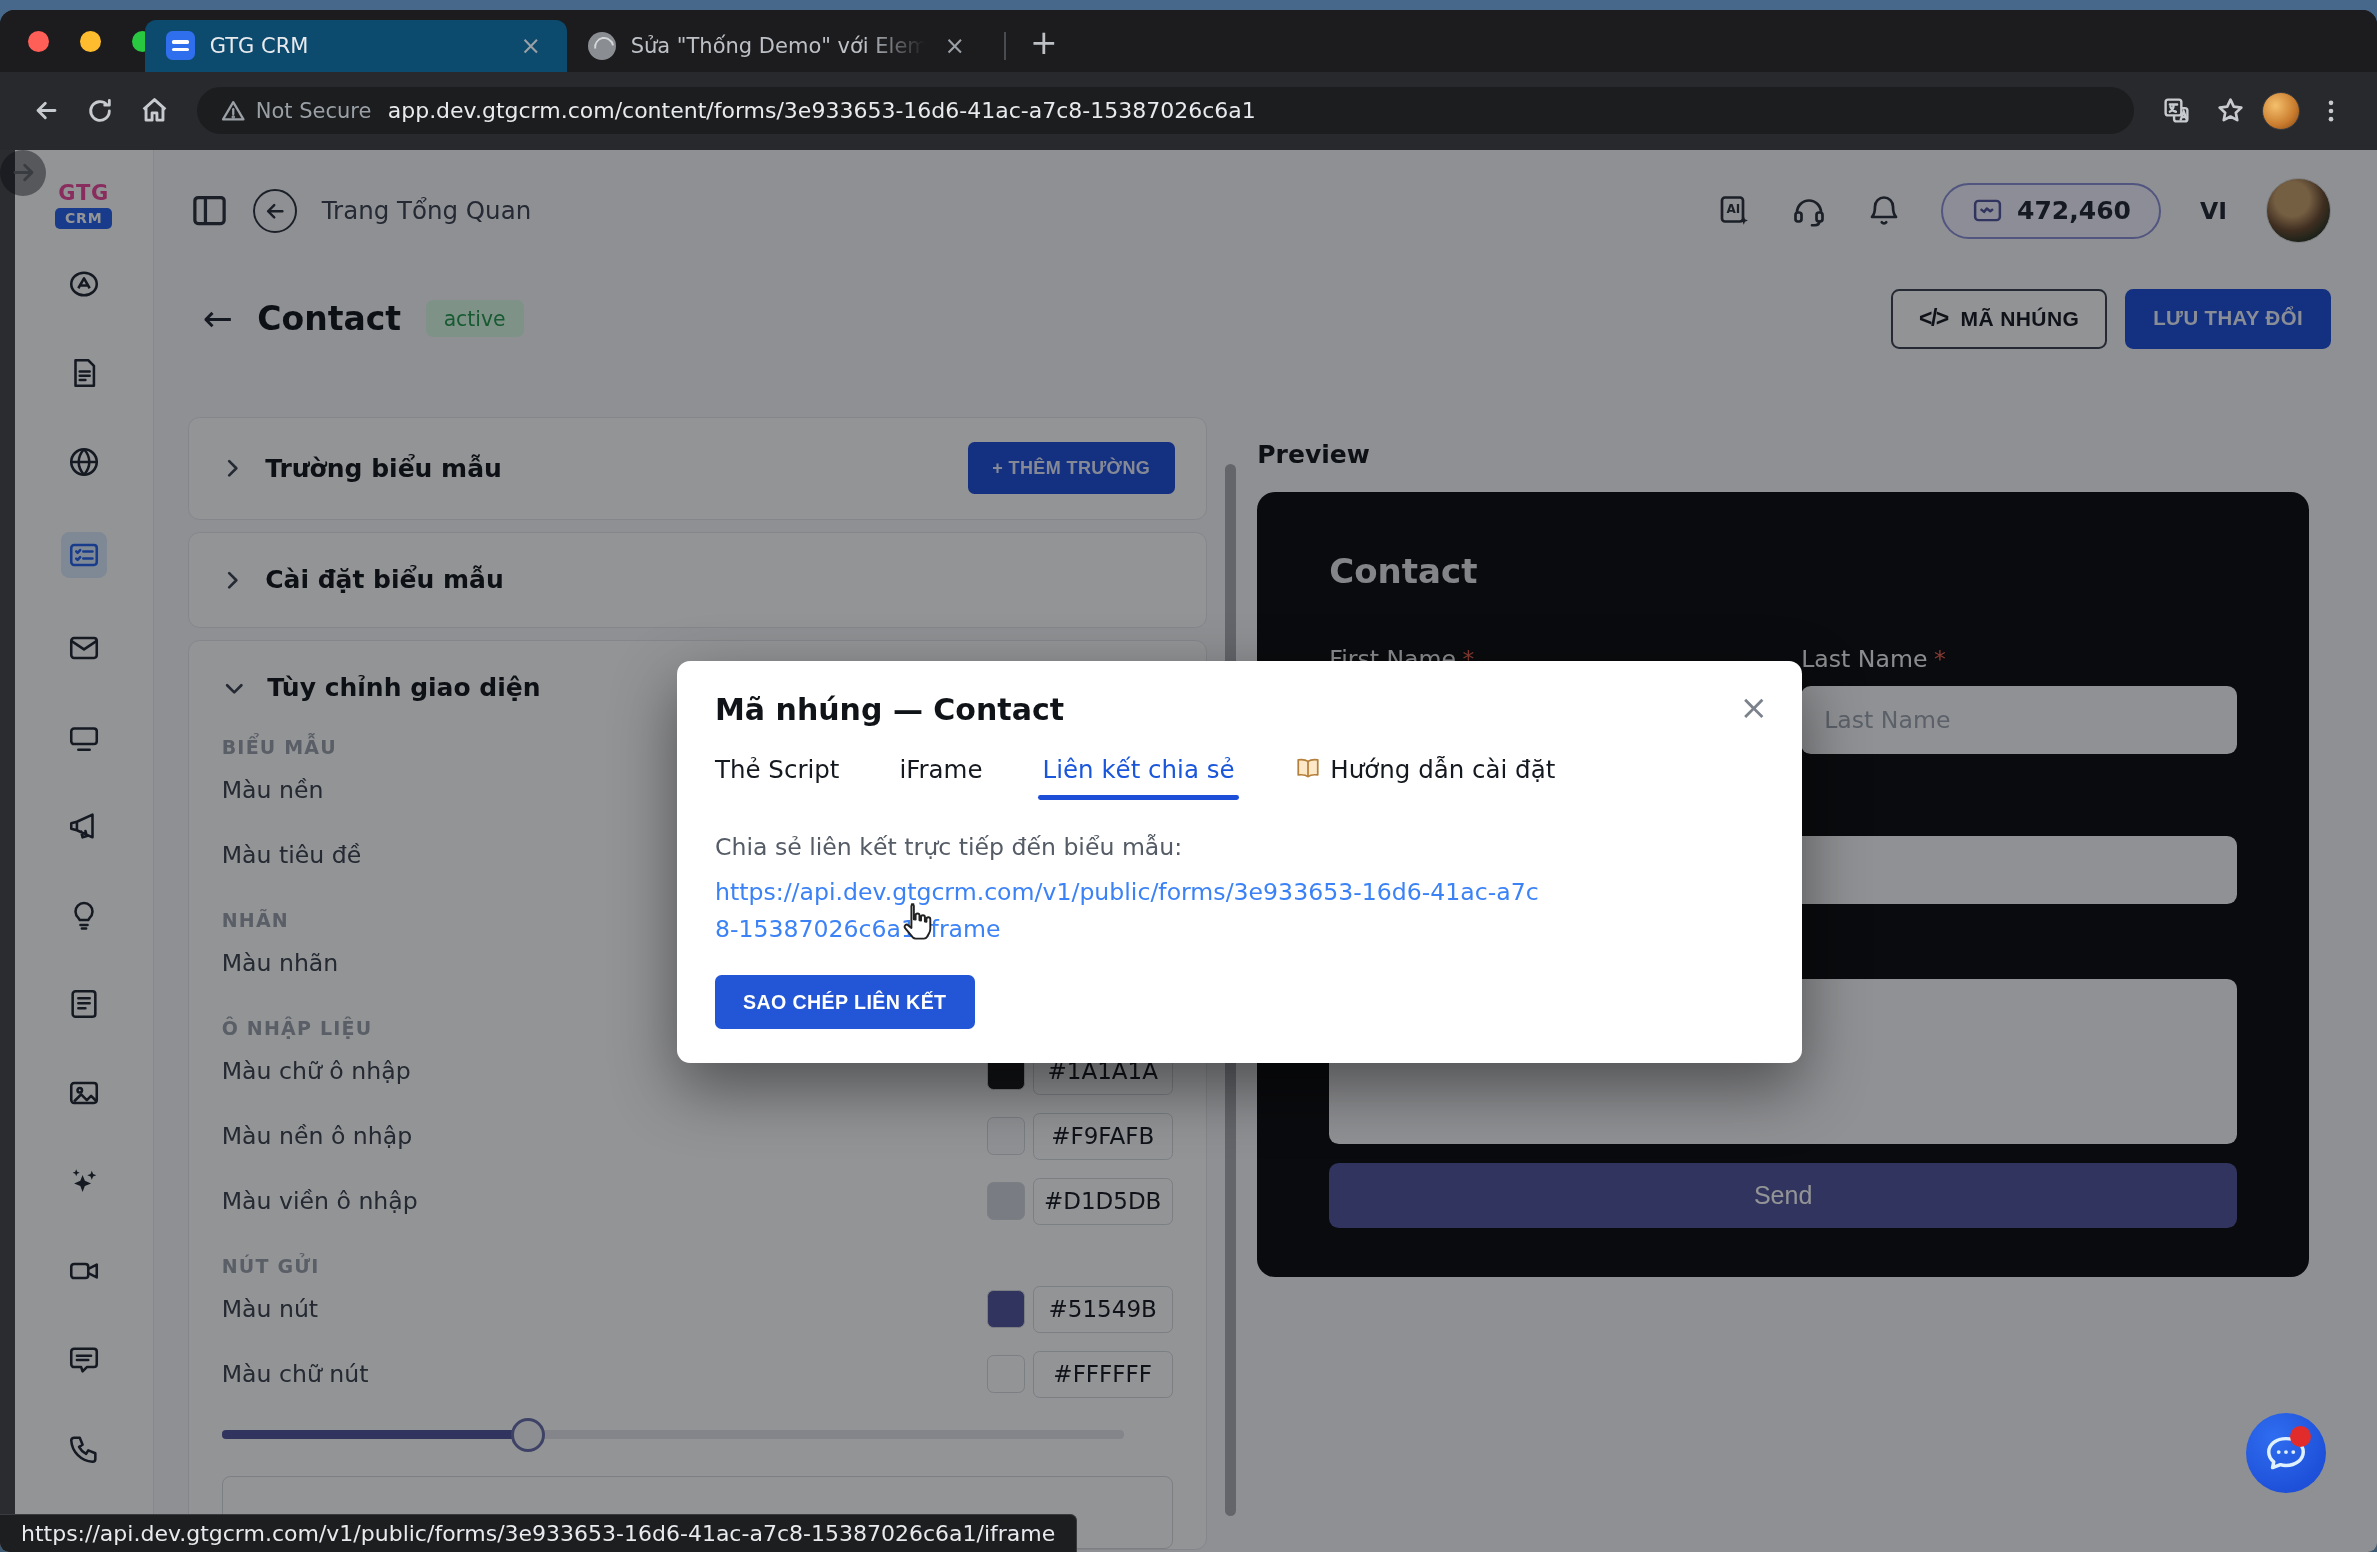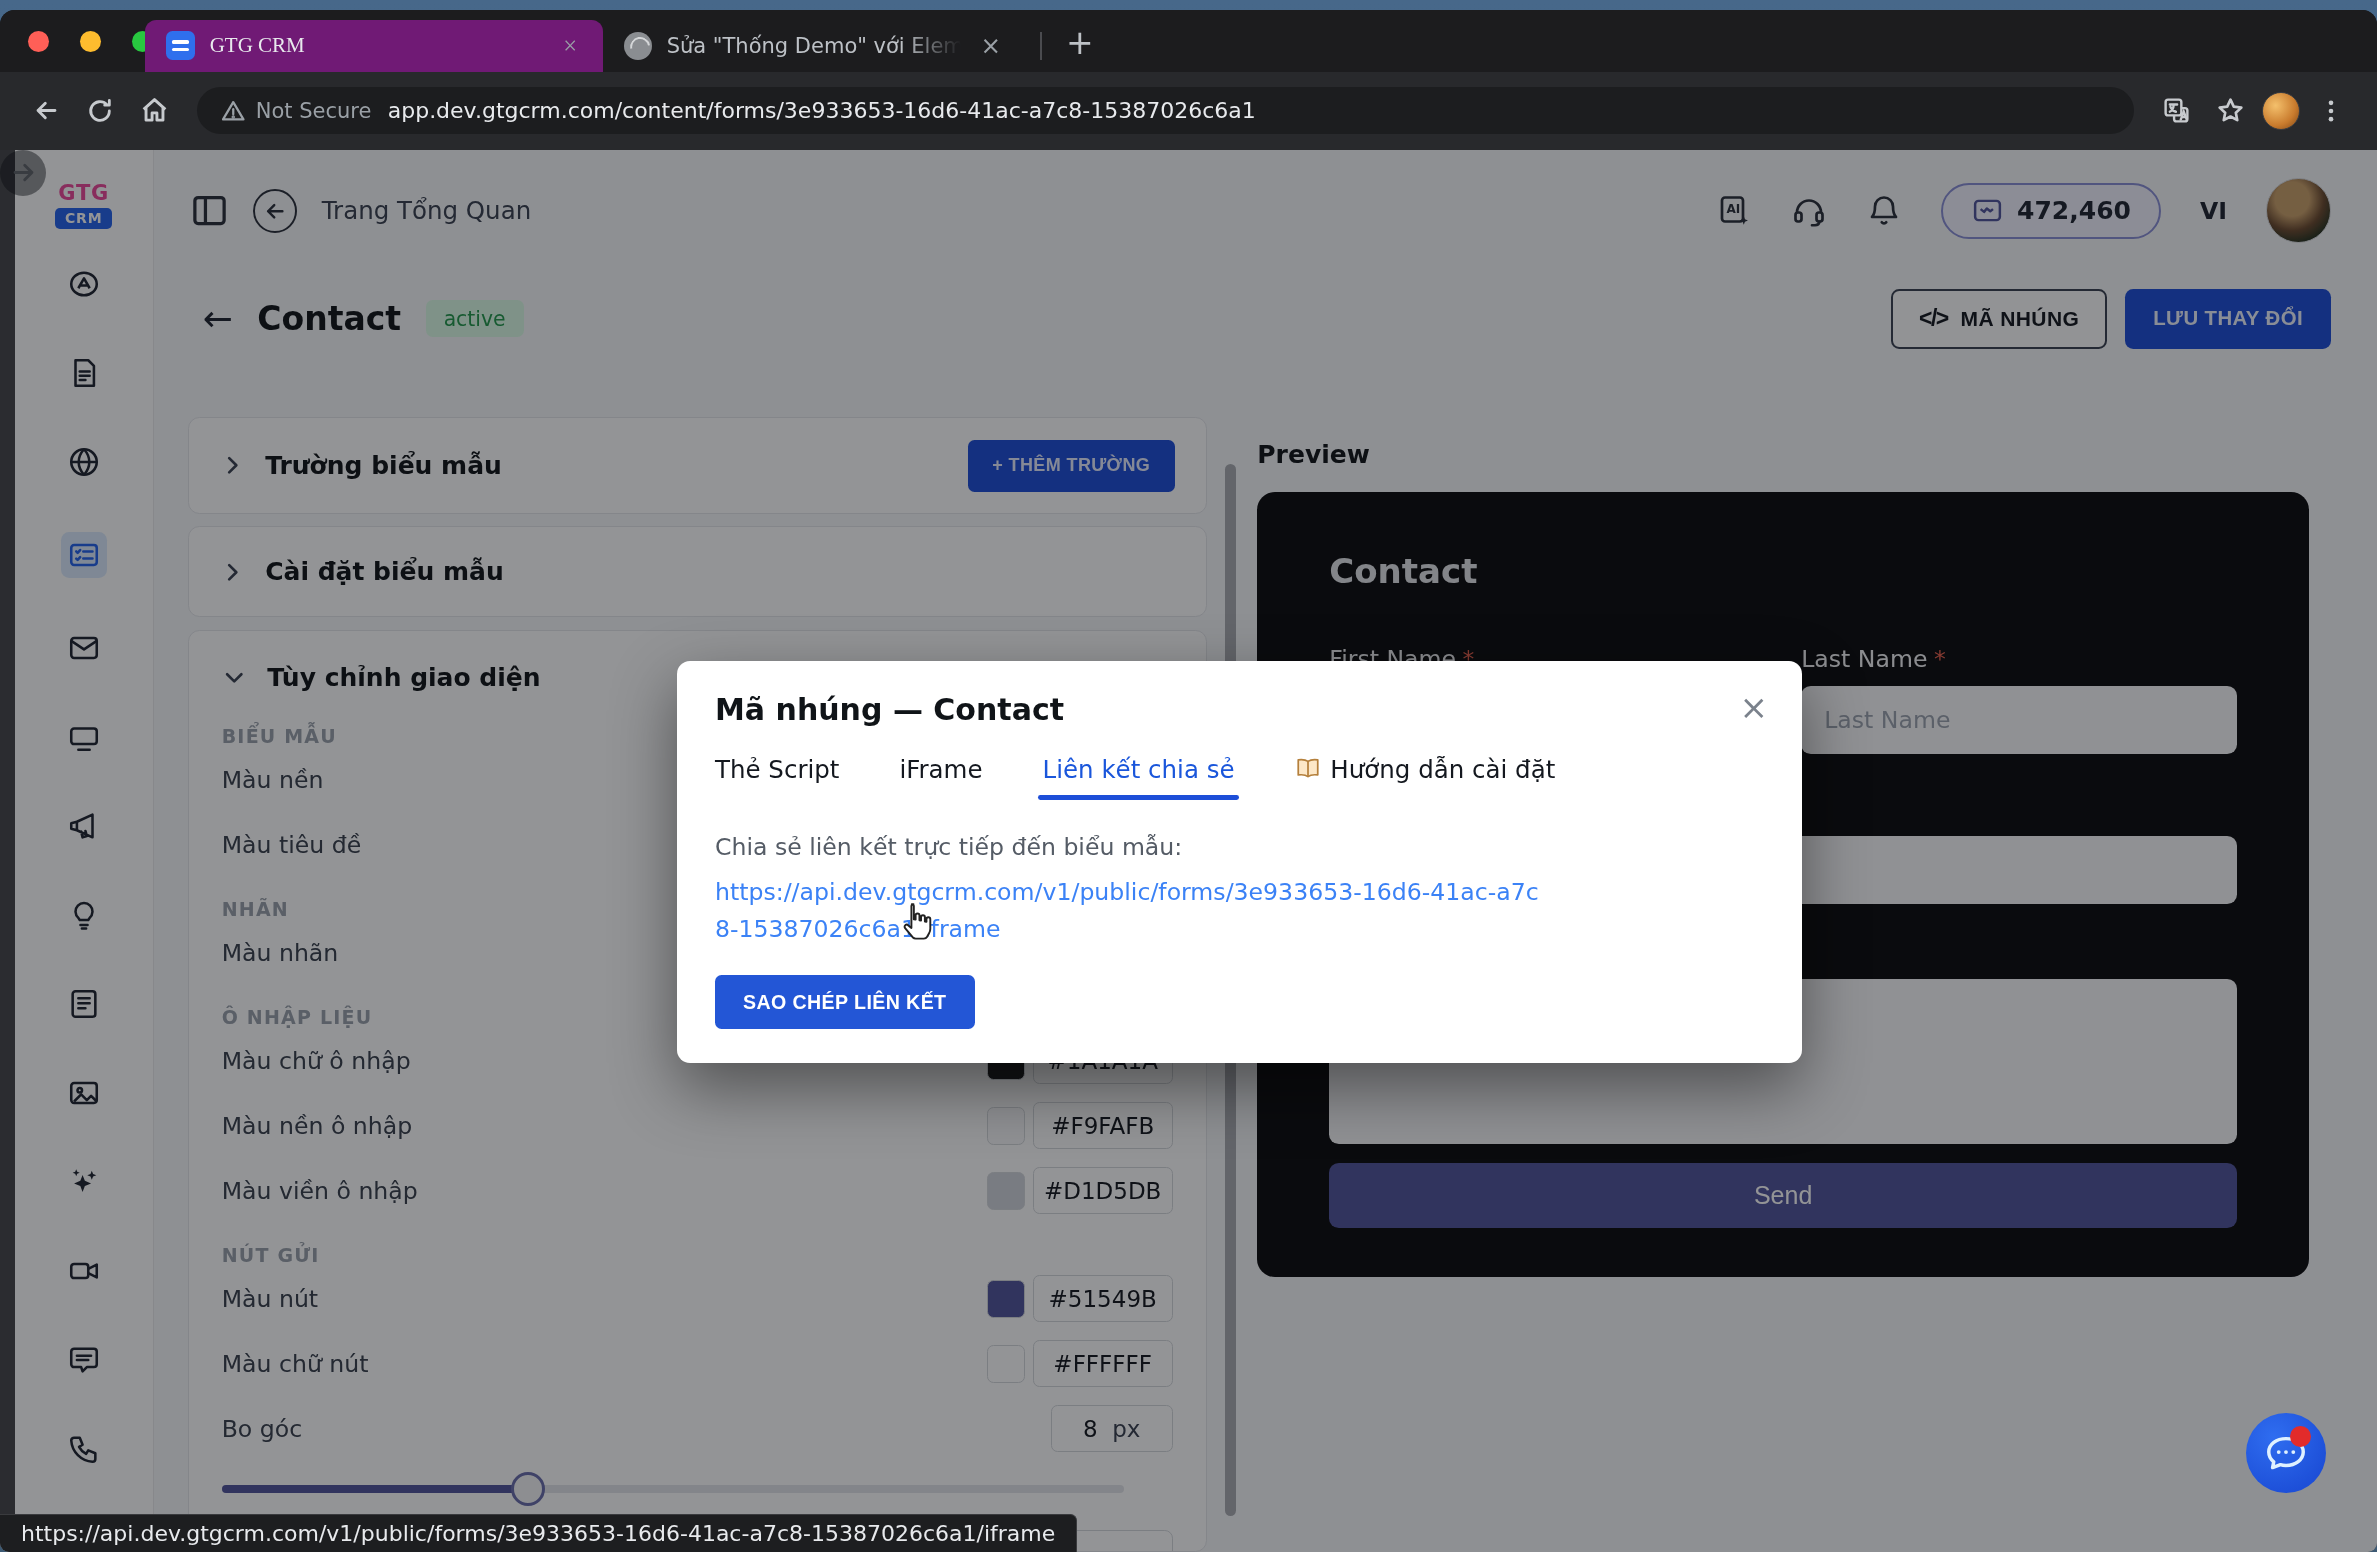--- a/index.html
+++ b/index.html
@@ -8,21 +8,21 @@
   .desktop { position:absolute; inset:0; background:linear-gradient(180deg,#47688a 0%,#3d5a74 100%); }
   .window { position:absolute; left:0; right:0; top:9.8px; bottom:0;
     border-radius:14.7px 14.7px 9.8px 9.8px; overflow:hidden; background:#1d1e20; }
 
   
   .titlebar { position:relative; height:62px; background:#1c1c1e; display:flex; align-items:flex-end; }
   .lights { position:absolute; left:28px; top:21px; display:flex; gap:31px; }
   .light { width:21px; height:21px; border-radius:50%; }
   .tabs { display:flex; align-items:flex-end; margin-left:145px; height:100%; }
   .tab { display:flex; align-items:center; gap:14.7px; padding:0 21px; height:52px; position:relative; }
-  .tab.active { background:#701a75; border-radius:11.4px 11.4px 0 0; width:458px;font-family:Liberation Serif, serif; }
+  .tab.active { background:#0c4a6e; border-radius:11.4px 11.4px 0 0; width:422px; }
   .tab.inactive { width:424px; }
   .tab-title { font-size:21px; color:#e8eaed; white-space:nowrap; overflow:hidden; flex:1;
      -webkit-mask-image:linear-gradient(90deg,#000 80%,transparent); mask-image:linear-gradient(90deg,#000 80%,transparent);}
   .tab.inactive .tab-title { color:#bdc1c6; }
   .tab-close { font-size:24.5px; color:#9aa0a6; line-height:1; padding:1.6px 4.9px; }
   .fav1 { width:29px; height:29px; border-radius:6.5px; background:#2f6fed; flex:none;
     display:flex; flex-direction:column; justify-content:center; align-items:center; gap:4.1px; }
   .fav1 i { display:block; width:16.3px; height:3.3px; background:#fff; border-radius:1.6px; }
   .fav2 { width:28px; height:28px; border-radius:50%; background:#8a8d91; flex:none; position:relative; }
   .fav2::after { content:""; position:absolute; left:5.7px; top:5.7px; width:16.3px; height:16.3px;
@@ -472,29 +472,20 @@
               <span class="valbox">#51549B</span>
                   </span>
             </div>
             <div class="row">
               <span class="row-label">Màu chữ nút</span>
               <span class="row-ctrl">
                     <span class="swatch" style="background: rgb(255, 255, 255);"></span>
               <span class="valbox">#FFFFFF</span>
                   </span>
             </div>
-            <div class="row">
-              <span class="row-label">Bo góc</span>
-              <span class="row-ctrl">
-                    <span class="valbox num">
-                <span>8</span>
-                      <span class="unit">px</span>
-                    </span>
-                  </span>
-            </div>
             <div class="slider-row">
               <span class="slider-track">
                 <span class="slider-fill" style="width: 34%;"></span>
                 <span class="slider-thumb" style="left: 34%;"></span>
               </span>
             </div>
             <div class="stub-field"></div>
           </div>
         </div>
 

